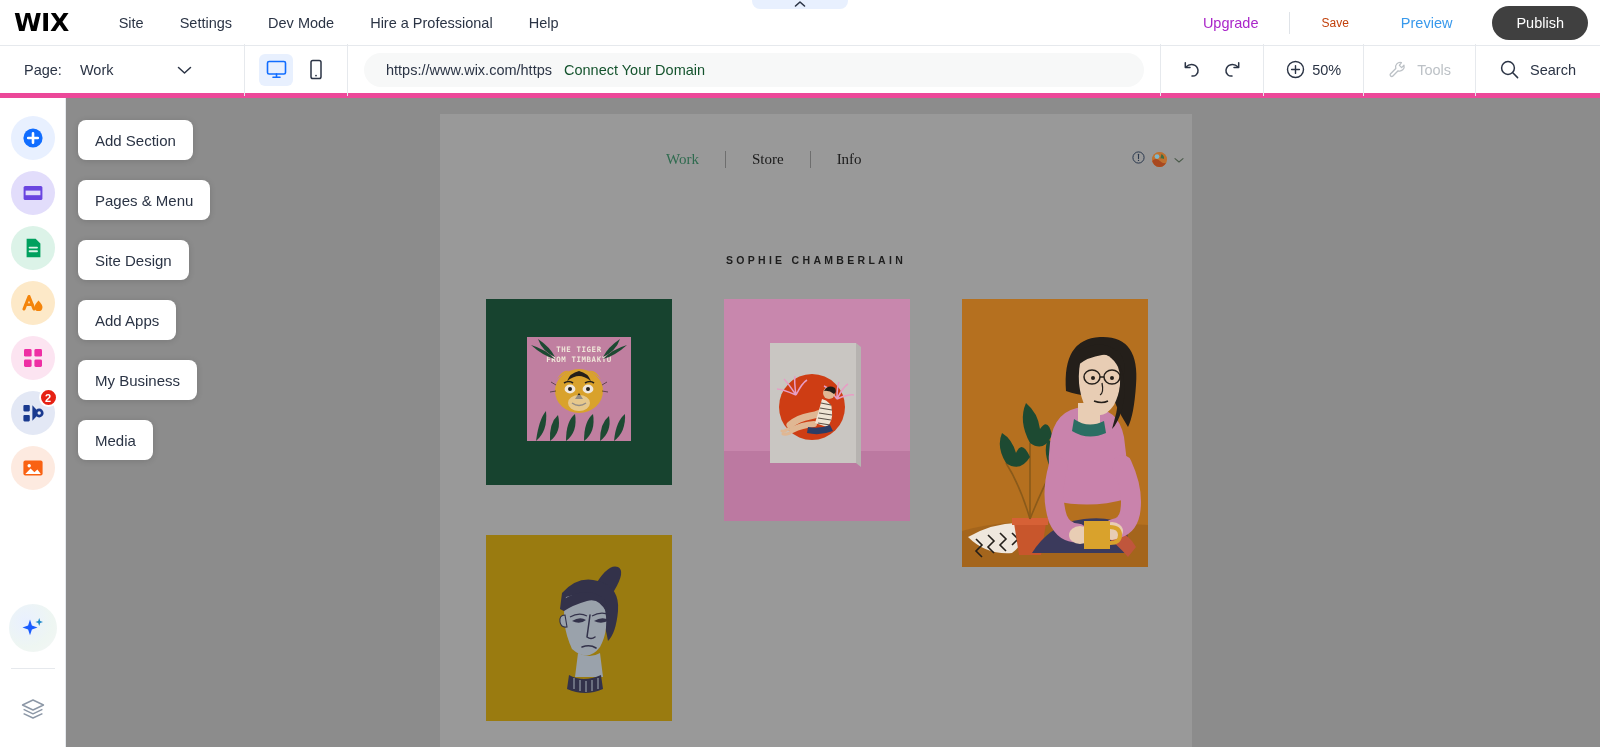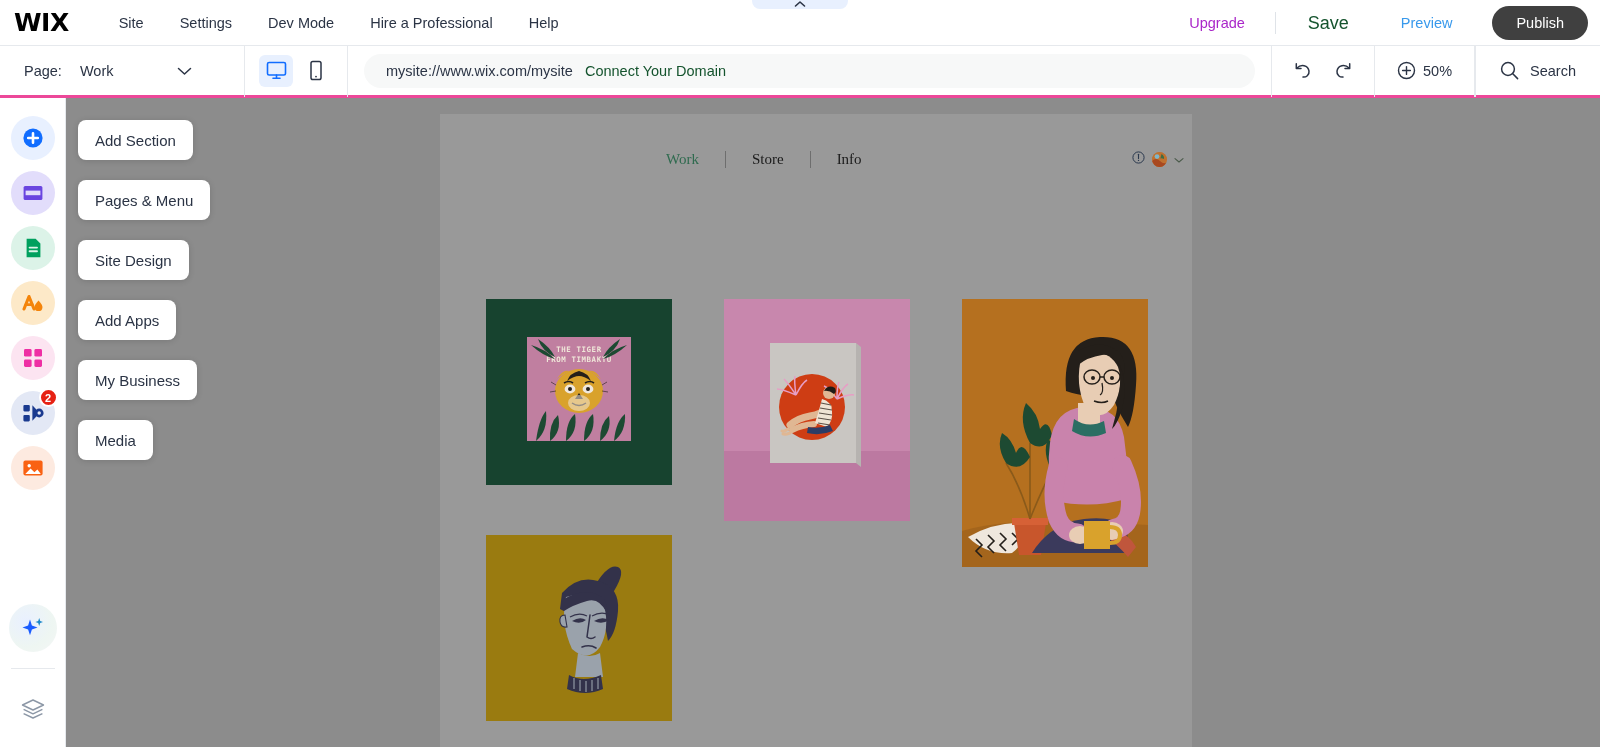--- a/index.html
+++ b/index.html
@@ -29,39 +29,39 @@
     cursor: pointer; white-space: nowrap;
   }
   .top-right {
     position: absolute; right: 12px; top: 0; height: 46px;
     display: flex; align-items: center; gap: 12px;
   }
   .upgrade-link {
     font-size: 14.5px; color: #aa26c9; padding: 0 18px; cursor: pointer;
   }
   .top-div { width: 1px; height: 22px; background: #dfe3e8; }
-  .save-link { font-size: 18px; color: #14532d; padding: 0 20px; cursor: pointer; }
+  .save-link { font-size: 12px; color: #c2410c; padding: 0 20px; cursor: pointer; }
   .preview-link { font-size: 14.5px; color: #3899ec; padding: 0 20px; cursor: pointer; }
   .publish-btn {
     background: #404040; color: #fff; font-size: 14.5px;
     border: none; border-radius: 20px; height: 34px; padding: 0 24px;
     cursor: pointer; margin-left: 8px;
   }
   .collapse-tab {
     position: absolute; top: -9px; left: 50%; transform: translateX(-50%);
     width: 96px; height: 18px; background: #e8f0fe; border-radius: 0 0 8px 8px;
     display: flex; align-items: flex-end; justify-content: center;
     padding-bottom: 1px; cursor: pointer; z-index: 30;
   }
   .collapse-tab svg { display: block; }
 
   
   .secondbar {
     position: absolute; top: 46px; left: 0; width: 1600px; height: 52px;
-    background: #fff; border-bottom: 3px solid #ec4899;
+    background: #fff; border-bottom: 5px solid #ec4899;
     display: flex; align-items: center;
   }
   .page-sel {
     display: flex; align-items: center; height: 52px;
     padding: 0 14px 0 24px; cursor: pointer; min-width: 244px;
   }
   .page-label { font-size: 14.5px; color: #2b3445; margin-right: 18px; }
   .page-value { font-size: 14.5px; color: #2b3445; }
   .page-chev { margin-left: auto; margin-right: 38px; }
   .vsep { width: 1px; height: 52px; background: #e6e9ed; }
@@ -217,21 +217,21 @@
           <rect x="3" y="1.5" width="10" height="18" rx="1.8" stroke="#2b3445" stroke-width="1.5" fill="none"></rect>
           <circle cx="8" cy="16.6" r="0.9" fill="#2b3445"></circle>
         </svg>
       </div>
     </div>
 
     <div class="vsep"></div>
 
     <div class="urlwrap">
       <div class="urlbar">
-        <span class="url-text">mysite://www.wix.com/mysite</span>
+        <span class="url-text">https://www.wix.com/https</span>
         <span class="connect-domain">Connect Your Domain</span>
       </div>
     </div>
 
     <div class="vsep"></div>
 
     <div class="tool-group">
       <span class="icon-btn">
         <svg width="22" height="18" viewBox="0 0 22 18">
           <path d="M5 6 C9 2, 16 3, 17 9 C17.5 13, 14 15.5, 11 15" stroke="#2b3445" stroke-width="1.5" fill="none" stroke-linecap="round"></path>
@@ -251,20 +251,26 @@
     <div class="zoom-group">
       <svg width="19" height="19" viewBox="0 0 19 19">
         <circle cx="9.5" cy="9.5" r="8" stroke="#2b3445" stroke-width="1.4" fill="none"></circle>
         <path d="M9.5 5.6 v7.8 M5.6 9.5 h7.8" stroke="#2b3445" stroke-width="1.4" stroke-linecap="round"></path>
       </svg>
       <span class="zoom-text">50%</span>
     </div>
 
     <div class="vsep"></div>
 
+    <div class="tools-group">
+      <svg width="20" height="20" viewBox="0 0 20 20">
+        <path d="M13.4 2.6 a4.6 4.6 0 0 0-5.6 5.9 L2.6 13.7 a1.6 1.6 0 0 0 2.3 2.3 l5.2-5.2 a4.6 4.6 0 0 0 5.9-5.6 L13.6 7.6 L11.4 5.4 Z" stroke="#bcc1c6" stroke-width="1.3" fill="none" stroke-linejoin="round"></path>
+      </svg>
+      <span class="tools-text">Tools</span>
+    </div>
 
     <div class="vsep"></div>
 
     <div class="search-group">
       <svg width="19" height="19" viewBox="0 0 19 19">
         <circle cx="8" cy="8" r="6.4" stroke="#2b3445" stroke-width="1.5" fill="none"></circle>
         <path d="M12.8 12.8 L17.6 17.6" stroke="#2b3445" stroke-width="1.5" stroke-linecap="round"></path>
       </svg>
       <span class="search-text">Search</span>
     </div>
@@ -380,20 +386,21 @@
             </svg>
           </span>
           <span>
             <svg width="10" height="7" viewBox="0 0 10 7">
               <path d="M1 1.6 L5 5 L9 1.6" stroke="#4a5a4a" stroke-width="1.1" fill="none" stroke-linecap="round" stroke-linejoin="round"></path>
             </svg>
           </span>
         </div>
       </div>
 
+      <div class="brand-title">SOPHIE CHAMBERLAIN</div>
 
       <div class="grid">
 
         <div class="tile" style="left:0px; top:0px; width:186px; height:186px;">
           <svg viewBox="0 0 186 186" preserveAspectRatio="none">
             <rect width="186" height="186" fill="#17432f"></rect>
             <g>
               <rect x="41" y="38" width="104" height="104" fill="#c07fa0"></rect>
 
               <text x="93" y="53" font-family="DejaVu Sans Mono, monospace" font-size="7.4" font-weight="bold" fill="#efe6d8" text-anchor="middle" letter-spacing="0.6">THE TIGER</text>

